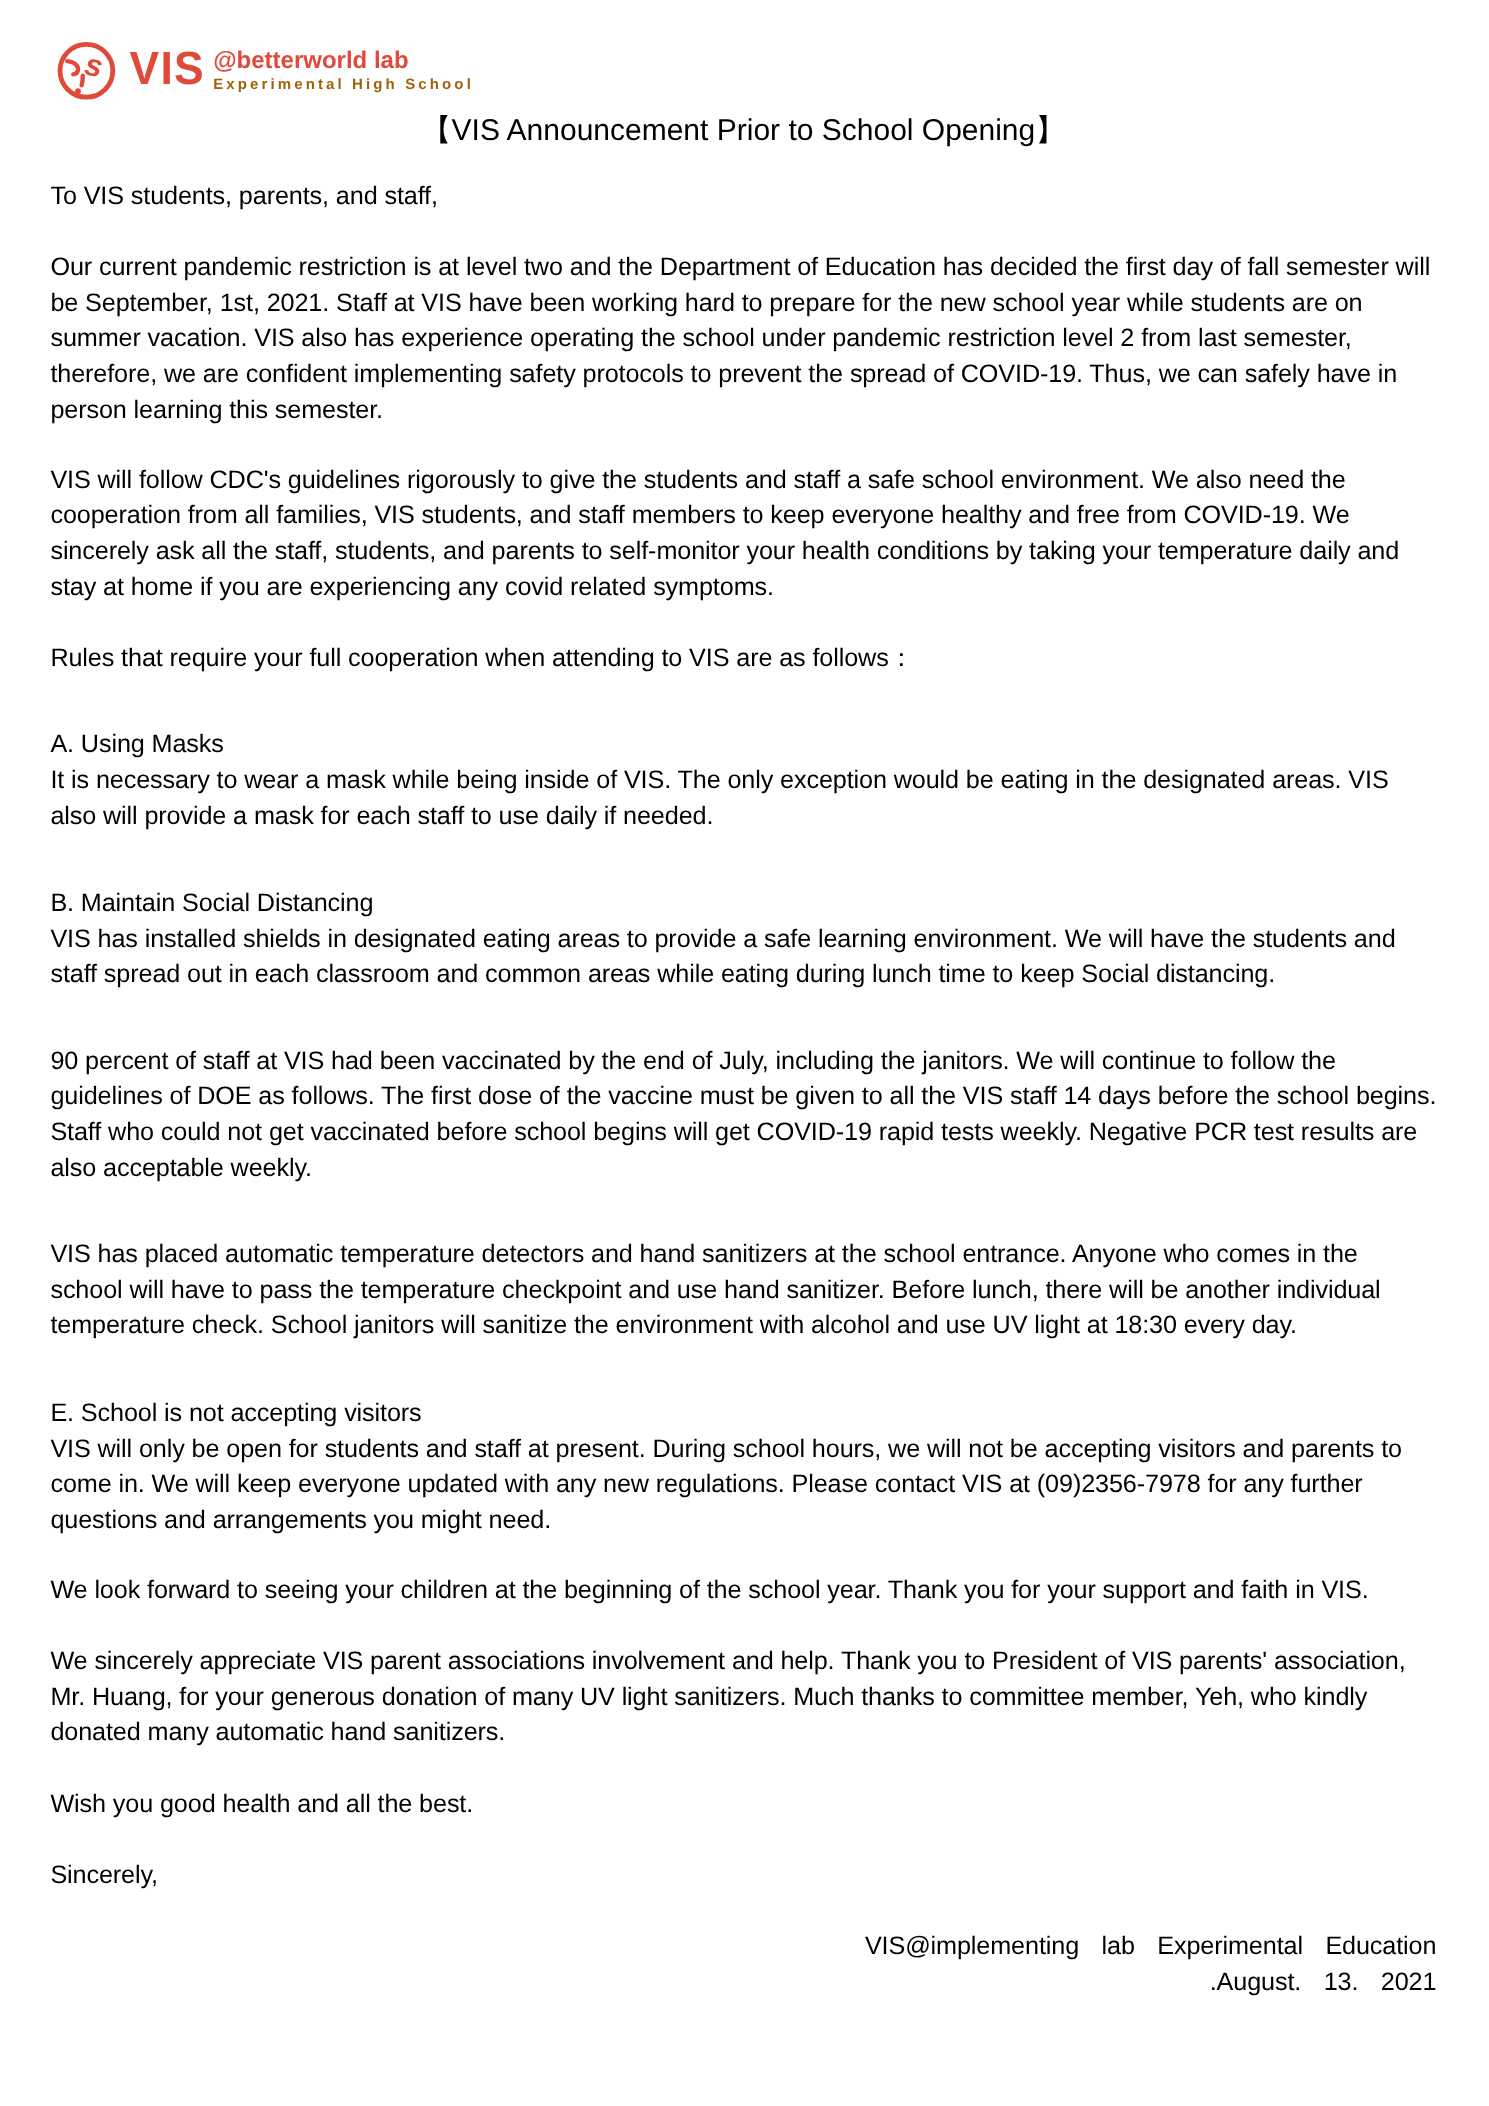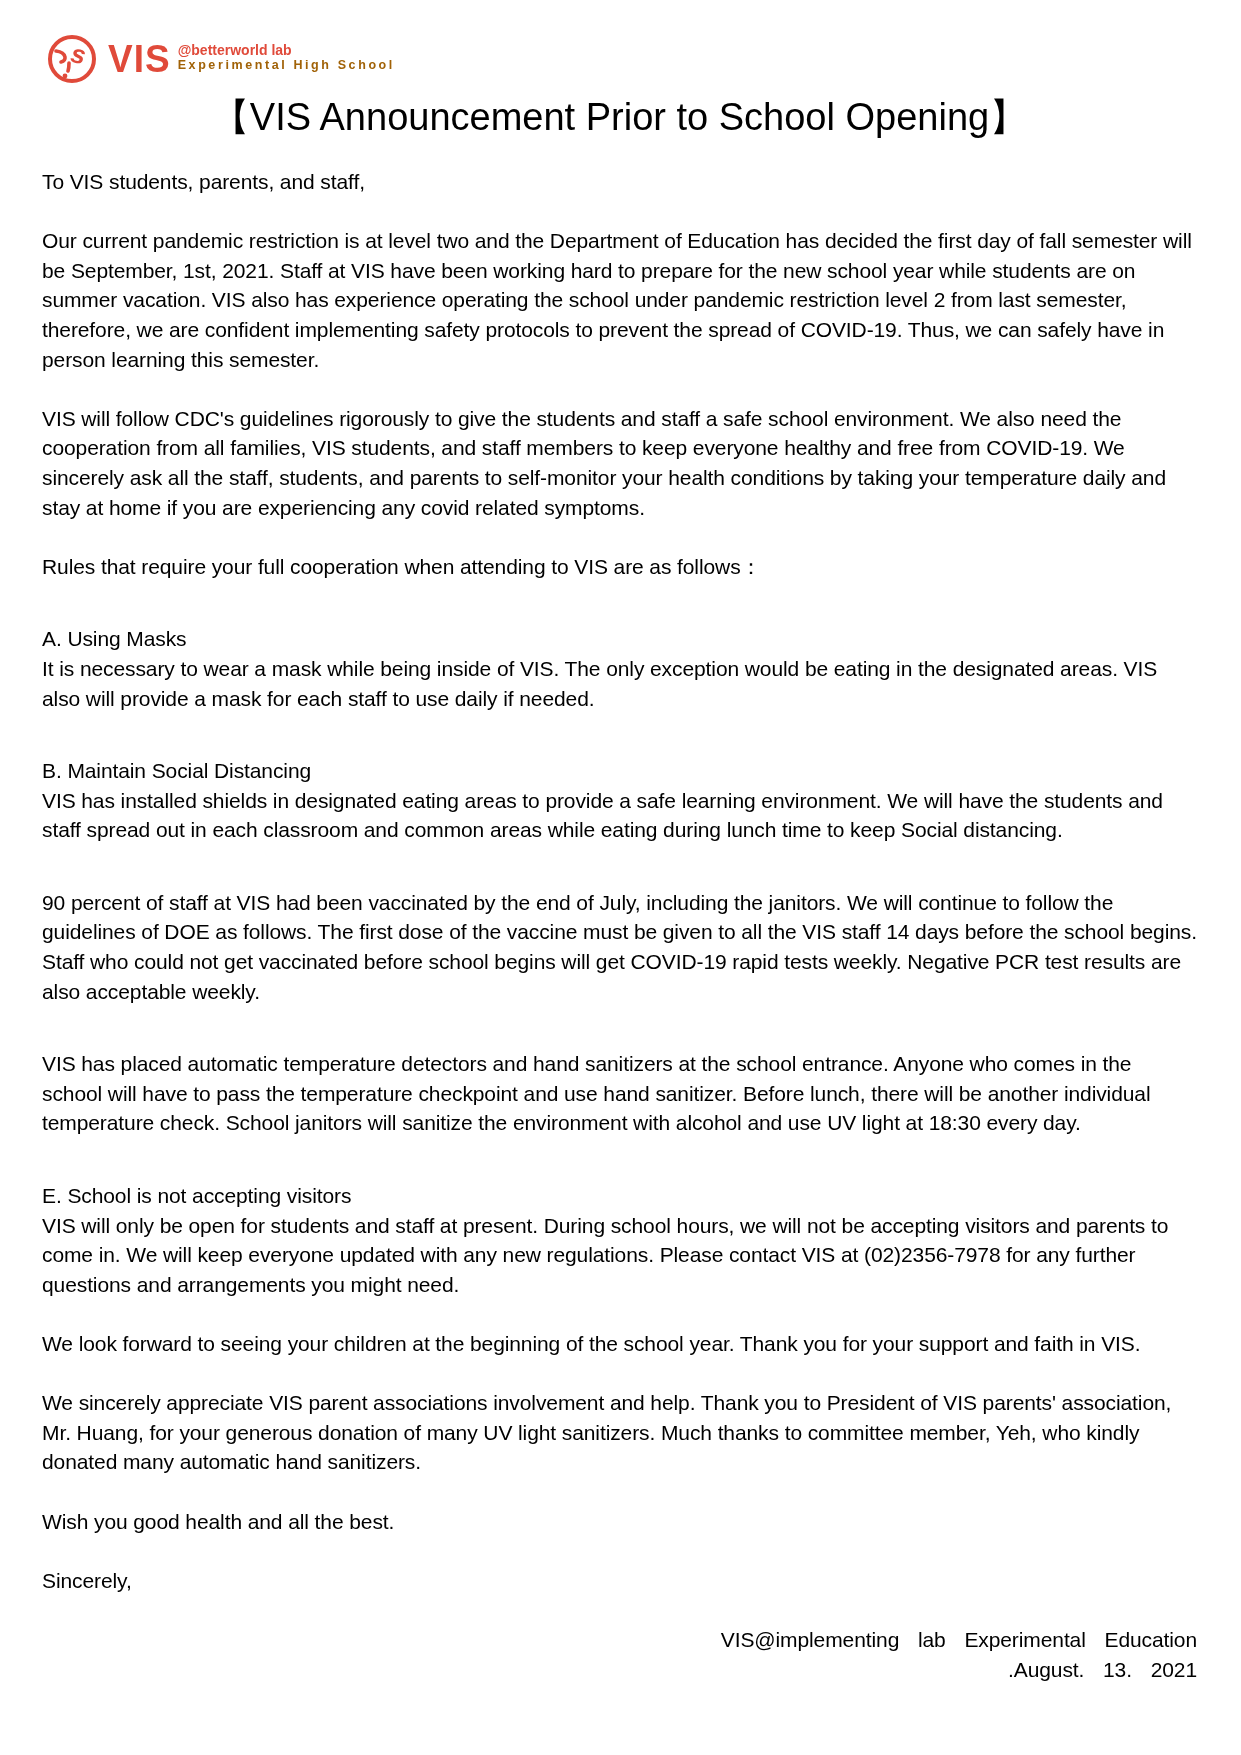--- a/index.html
+++ b/index.html
@@ -38,35 +38,35 @@
     line-height: 1;
     transform: scaleY(1.05);
   }
   .logo-sub {
     display: flex;
     flex-direction: column;
     justify-content: center;
     padding-top: 3px;
   }
   .logo-suffix {
-    font-size: 14px;
+    font-size: 20px;
     font-weight: bold;
     line-height: 1.05;
   }
   .logo-subtitle {
     font-size: 12.5px;
     font-weight: bold;
     letter-spacing: 2.6px;
     line-height: 1.15;
     margin-top: 1px;
   }
   
   .doc-title {
     text-align: center;
-    font-size: 38px;
+    font-size: 25px;
     font-weight: 400;
     letter-spacing: 0px;
     margin-top: 4px;
     margin-bottom: 24px;
     white-space: nowrap;
   }
   
   .body-text {
     font-size: 21px;
     line-height: 29.6px;
@@ -128,21 +128,21 @@
     <div class="section">
       <div>90 percent of staff at VIS had been vaccinated by the end of July, including the janitors. We will continue to follow the guidelines of DOE as follows. The first dose of the vaccine must be given to all the VIS staff 14 days before the school begins. Staff who could not get vaccinated before school begins will get COVID-19 rapid tests weekly. Negative PCR test results are also acceptable weekly.</div>
     </div>
 
     <div class="section">
       <div>VIS has placed automatic temperature detectors and hand sanitizers at the school entrance. Anyone who comes in the school will have to pass the temperature checkpoint and use hand sanitizer. Before lunch, there will be another individual temperature check. School janitors will sanitize the environment with alcohol and use UV light at 18:30 every day.</div>
     </div>
 
     <div class="section">
       <div>E. School is not accepting visitors</div>
-      <div>VIS will only be open for students and staff at present. During school hours, we will not be accepting visitors and parents to come in. We will keep everyone updated with any new regulations. Please contact VIS at (02)2356-7978 for any further questions and arrangements you might need.</div>
+      <div>VIS will only be open for students and staff at present. During school hours, we will not be accepting visitors and parents to come in. We will keep everyone updated with any new regulations. Please contact VIS at (09)2356-7978 for any further questions and arrangements you might need.</div>
     </div>
 
     <p class="para">We look forward to seeing your children at the beginning of the school year. Thank you for your support and faith in VIS.</p>
 
     <p class="para">We sincerely appreciate VIS parent associations involvement and help. Thank you to President of VIS parents' association, Mr. Huang, for your generous donation of many UV light sanitizers. Much thanks to committee member, Yeh, who kindly donated many automatic hand sanitizers.</p>
 
     <p class="para">Wish you good health and all the best.</p>
 
     <p class="para">Sincerely,</p>
 

